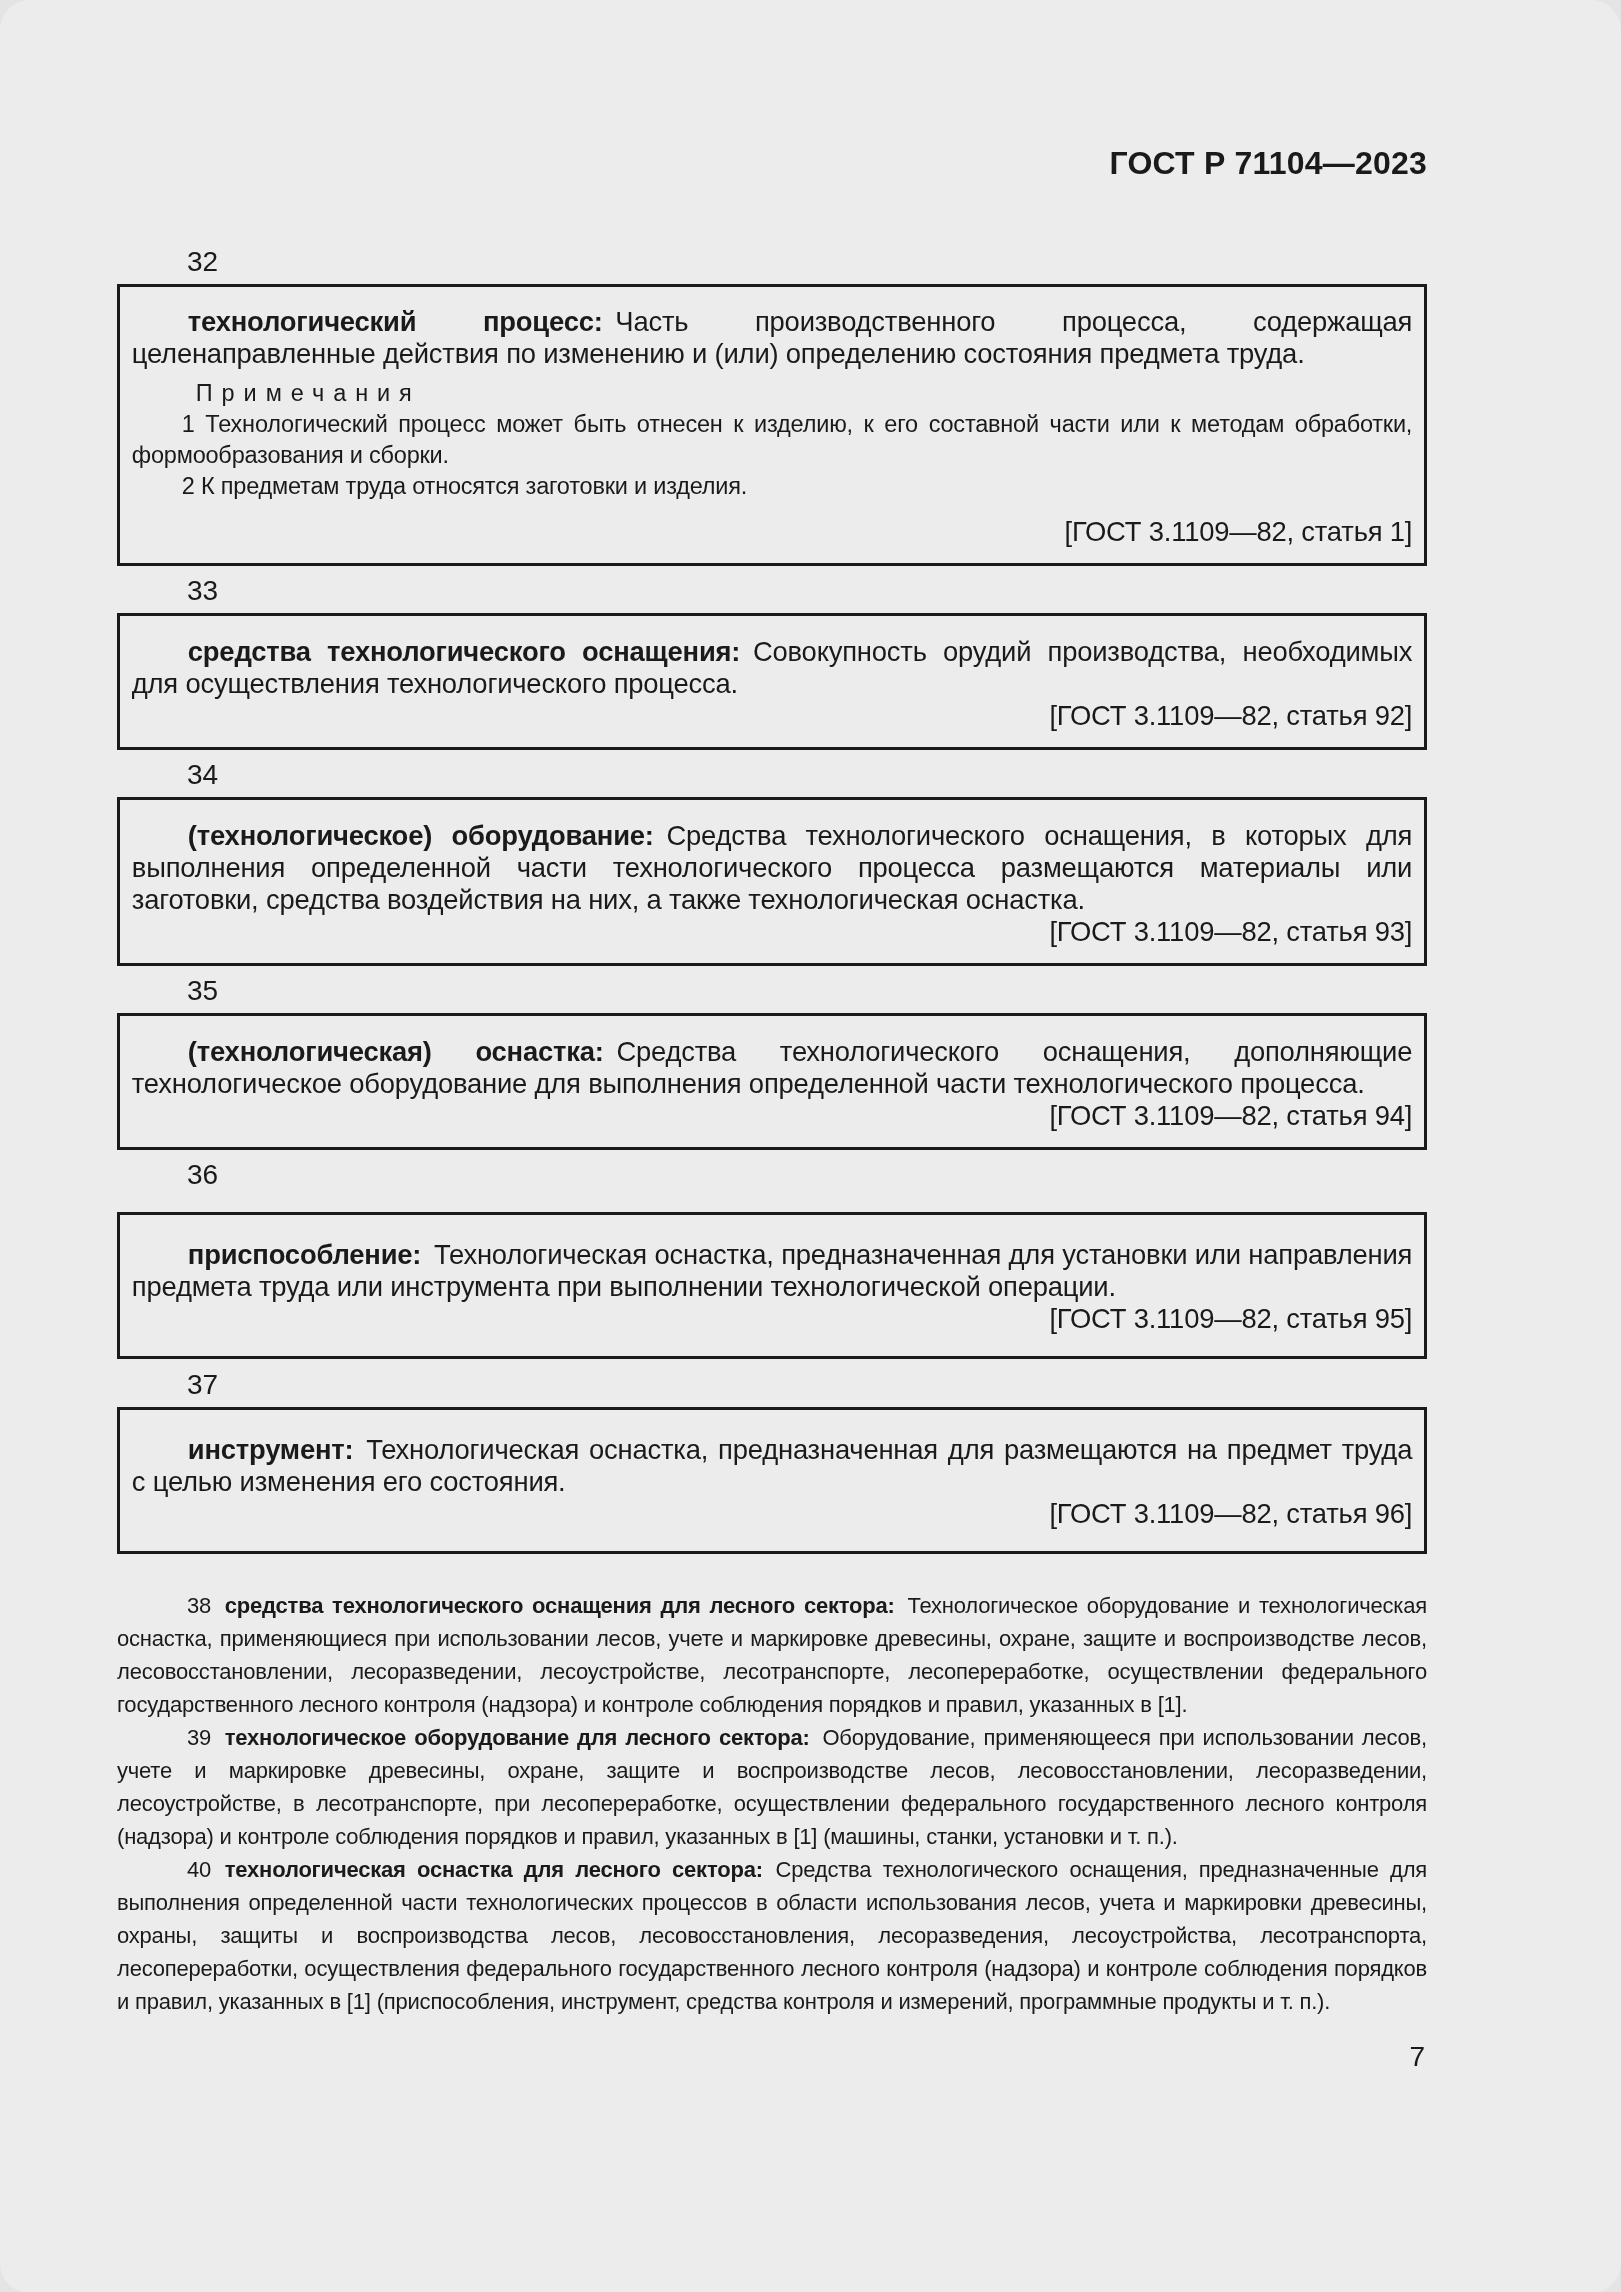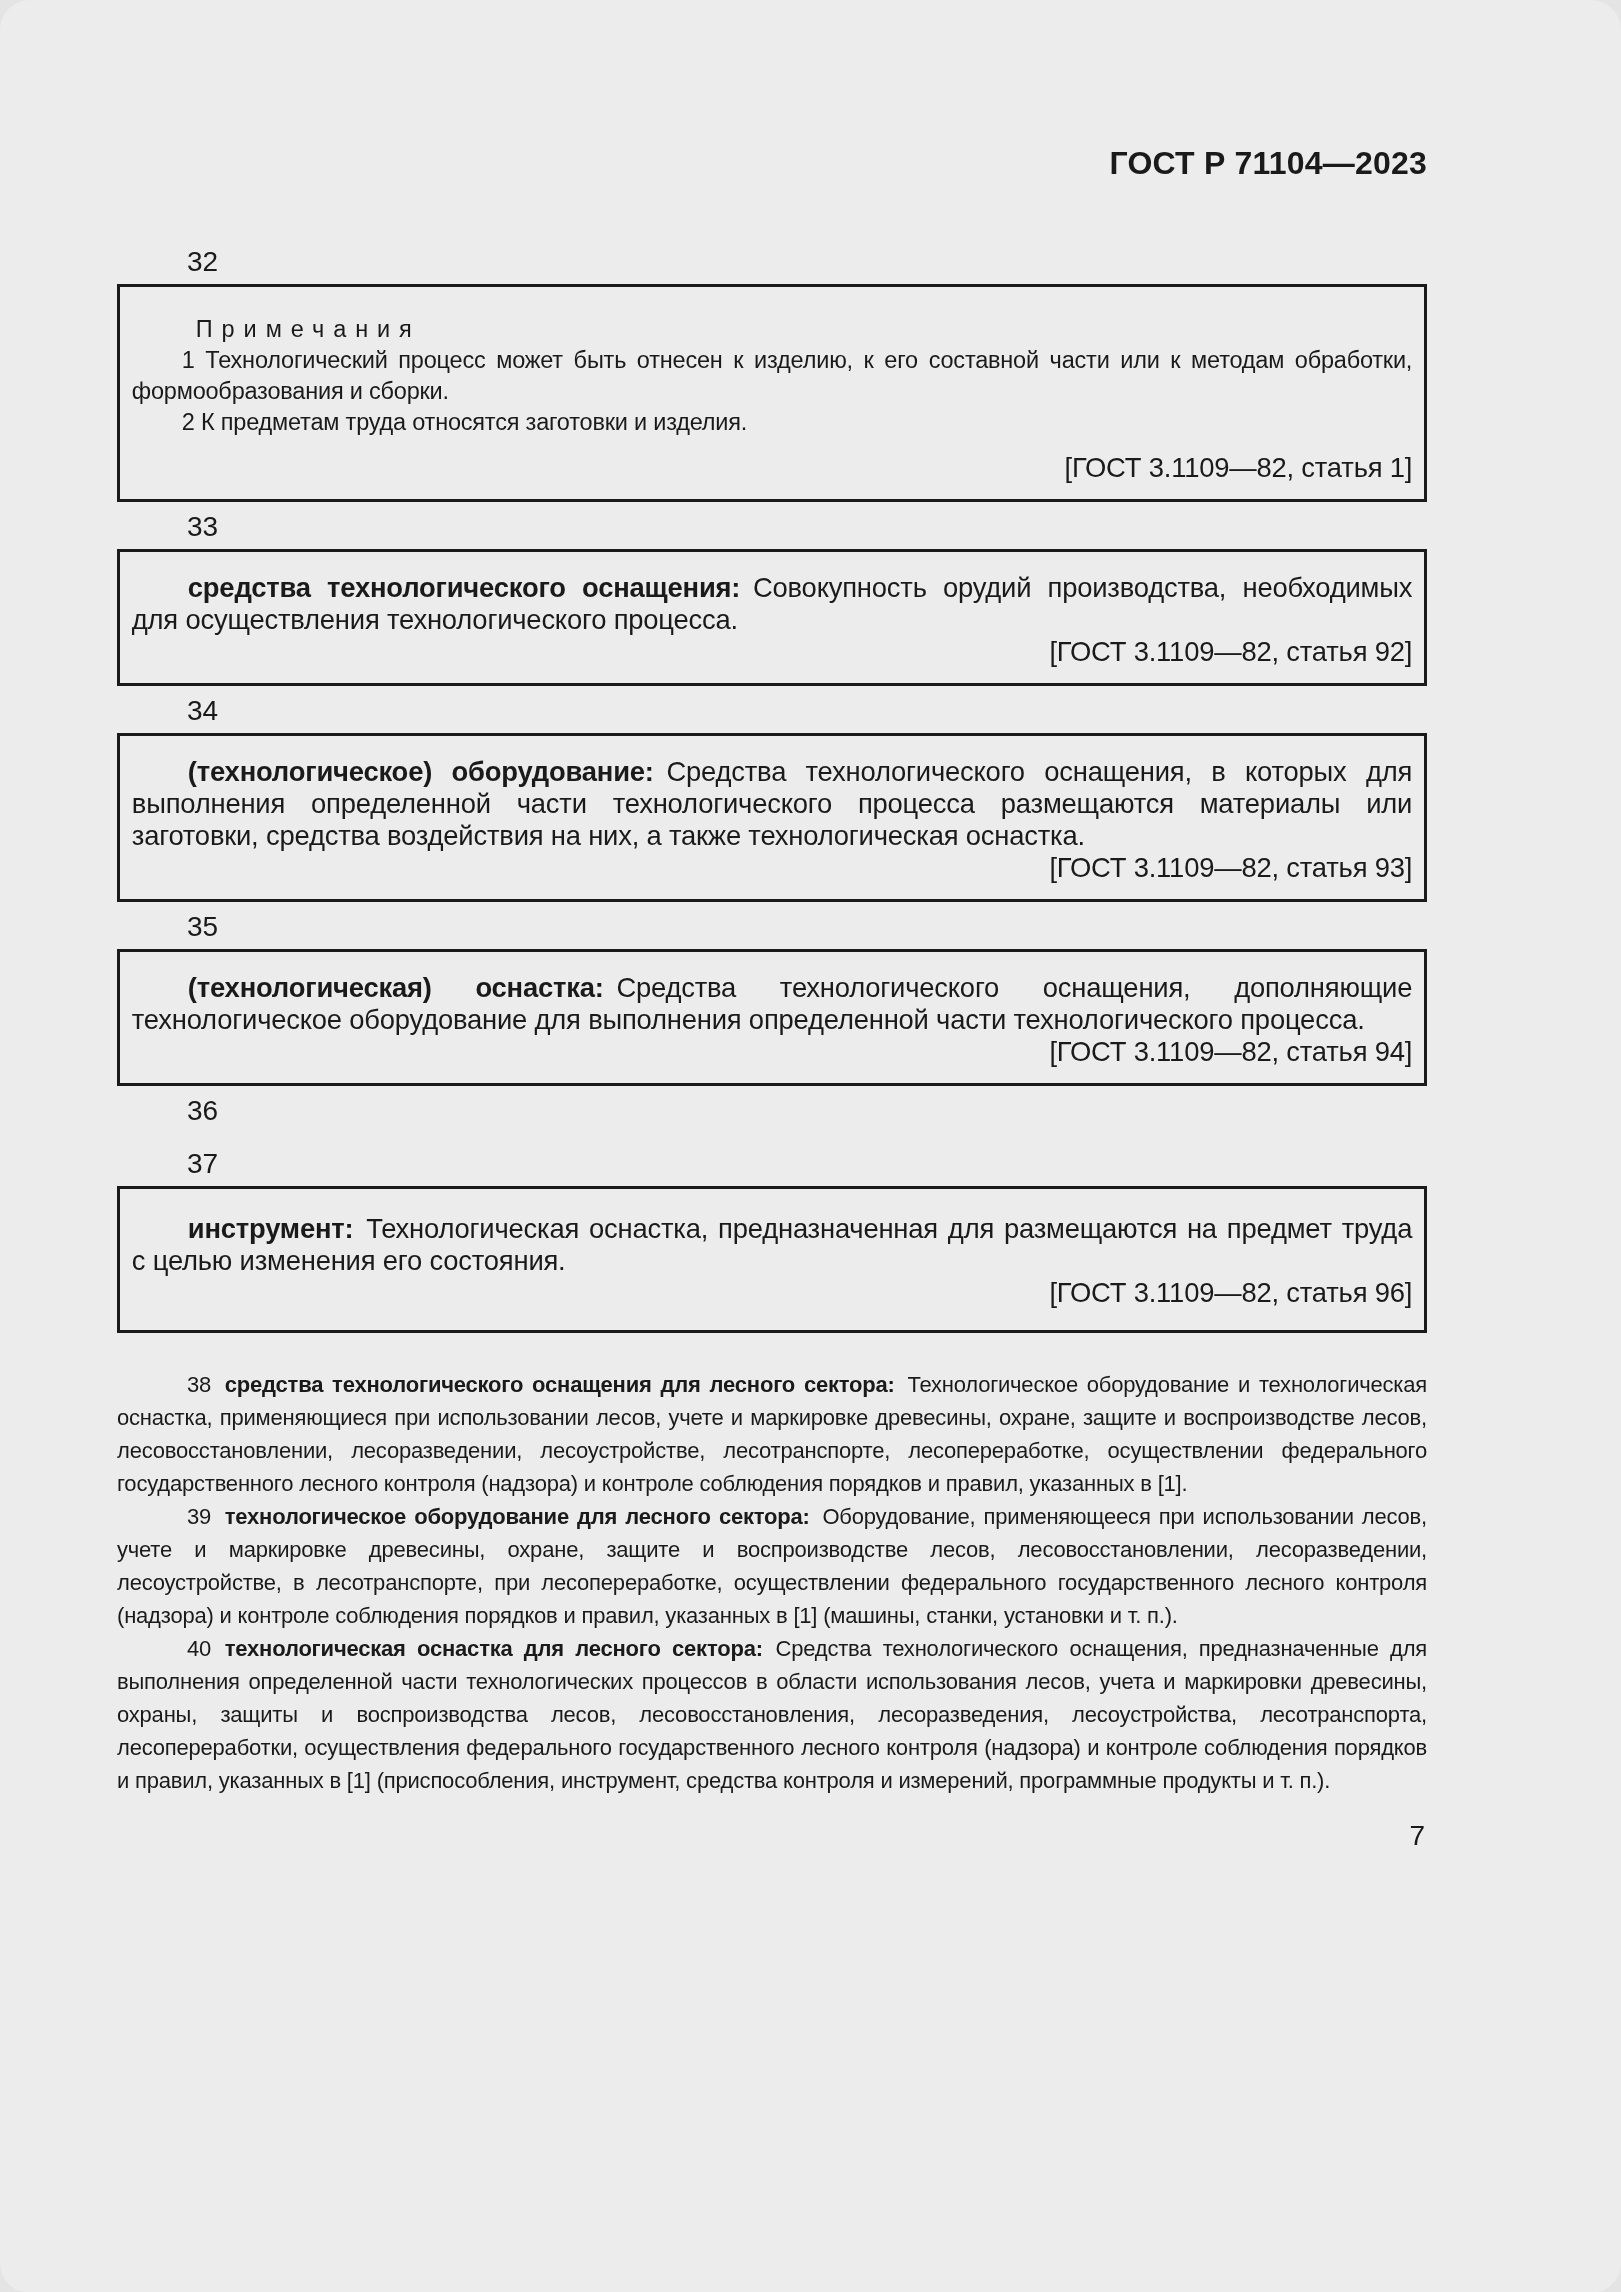--- a/index.html
+++ b/index.html
@@ -83,20 +83,21 @@
 </head>
 <body>
 
 <div class="page">
   <div class="content">
 
     <div class="doc-header">ГОСТ Р 71104—2023</div>
 
     <div class="term-label first">32</div>
     <div class="term-box">
+      <p class="def"><span class="term-name">технологический процесс:</span><span>Часть производственного процесса, содержащая целенаправленные действия по изменению и (или) определению состояния предмета труда.</span></p>
       <div class="notes">
         <div class="notes-heading">Примечания</div>
         <p class="note">1  Технологический процесс может быть отнесен к изделию, к его составной части или к методам обработки, формообразования и сборки.</p>
         <p class="note">2  К предметам труда относятся заготовки и изделия.</p>
       </div>
       <p class="source after-notes">[ГОСТ 3.1109—82, статья 1]</p>
     </div>
 
     <div class="term-label">33</div>
     <div class="term-box">
@@ -110,20 +111,24 @@
       <p class="source">[ГОСТ 3.1109—82, статья 93]</p>
     </div>
 
     <div class="term-label">35</div>
     <div class="term-box">
       <p class="def"><span class="term-name">(технологическая) оснастка:</span><span>Средства технологического оснащения, дополняющие технологическое оборудование для выполнения определенной части технологического процесса.</span></p>
       <p class="source">[ГОСТ 3.1109—82, статья 94]</p>
     </div>
 
     <div class="term-label gap-after">36</div>
+    <div class="term-box tall-pad">
+      <p class="def"><span class="term-name">приспособление:</span><span>Технологическая оснастка, предназначенная для установки или направления предмета труда или инструмента при выполнении технологической операции.</span></p>
+      <p class="source">[ГОСТ 3.1109—82, статья 95]</p>
+    </div>
 
     <div class="term-label">37</div>
     <div class="term-box tall-pad">
       <p class="def"><span class="term-name">инструмент:</span><span>Технологическая оснастка, предназначенная для размещаются на предмет труда с целью изменения его состояния.</span></p>
       <p class="source">[ГОСТ 3.1109—82, статья 96]</p>
     </div>
 
     <p class="body-para first"><span class="term-num">38</span><span class="term-name">средства технологического оснащения для лесного сектора:</span><span>Технологическое оборудование и технологическая оснастка, применяющиеся при использовании лесов, учете и маркировке древесины, охране, защите и воспроизводстве лесов, лесовосстановлении, лесоразведении, лесоустройстве, лесотранспорте, лесопереработке, осуществлении федерального государственного лесного контроля (надзора) и контроле соблюдения порядков и правил, указанных в [1].</span></p>
 
     <p class="body-para"><span class="term-num">39</span><span class="term-name">технологическое оборудование для лесного сектора:</span><span>Оборудование, применяющееся при использовании лесов, учете и маркировке древесины, охране, защите и воспроизводстве лесов, лесовосстановлении, лесоразведении, лесоустройстве, в лесотранспорте, при лесопереработке, осуществлении федерального государственного лесного контроля (надзора) и контроле соблюдения порядков и правил, указанных в [1] (машины, станки, установки и т. п.).</span></p>

